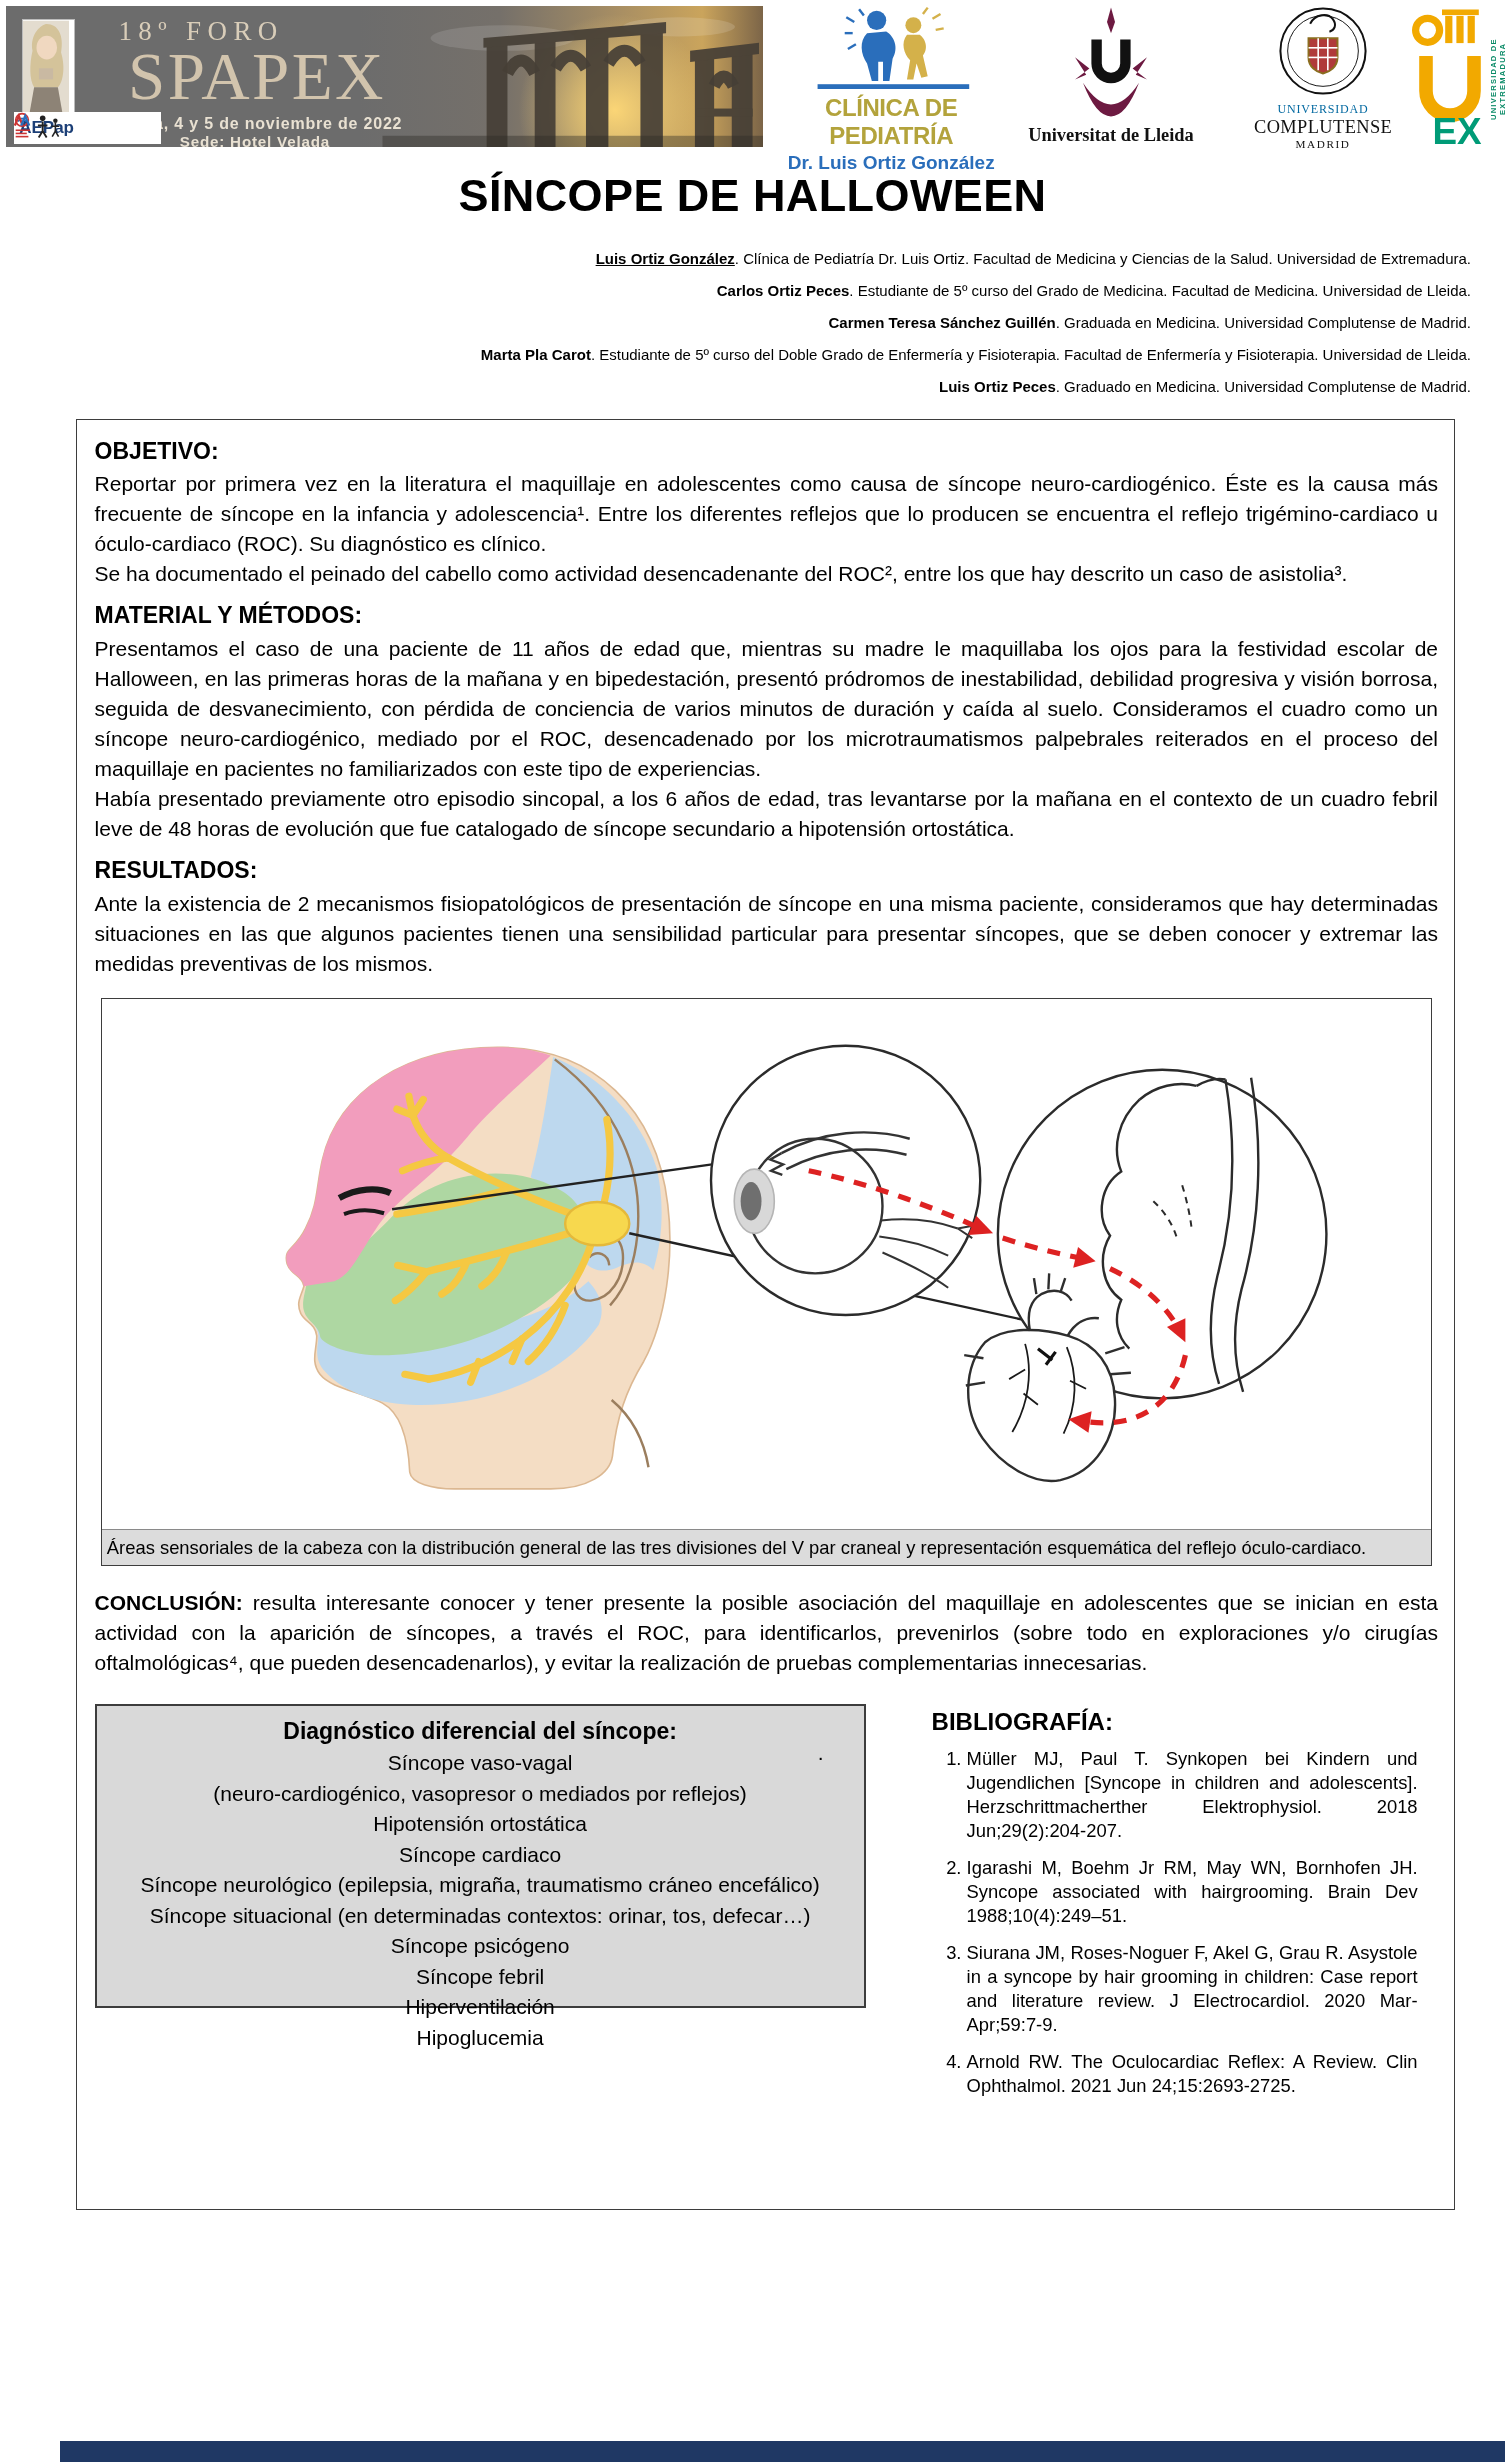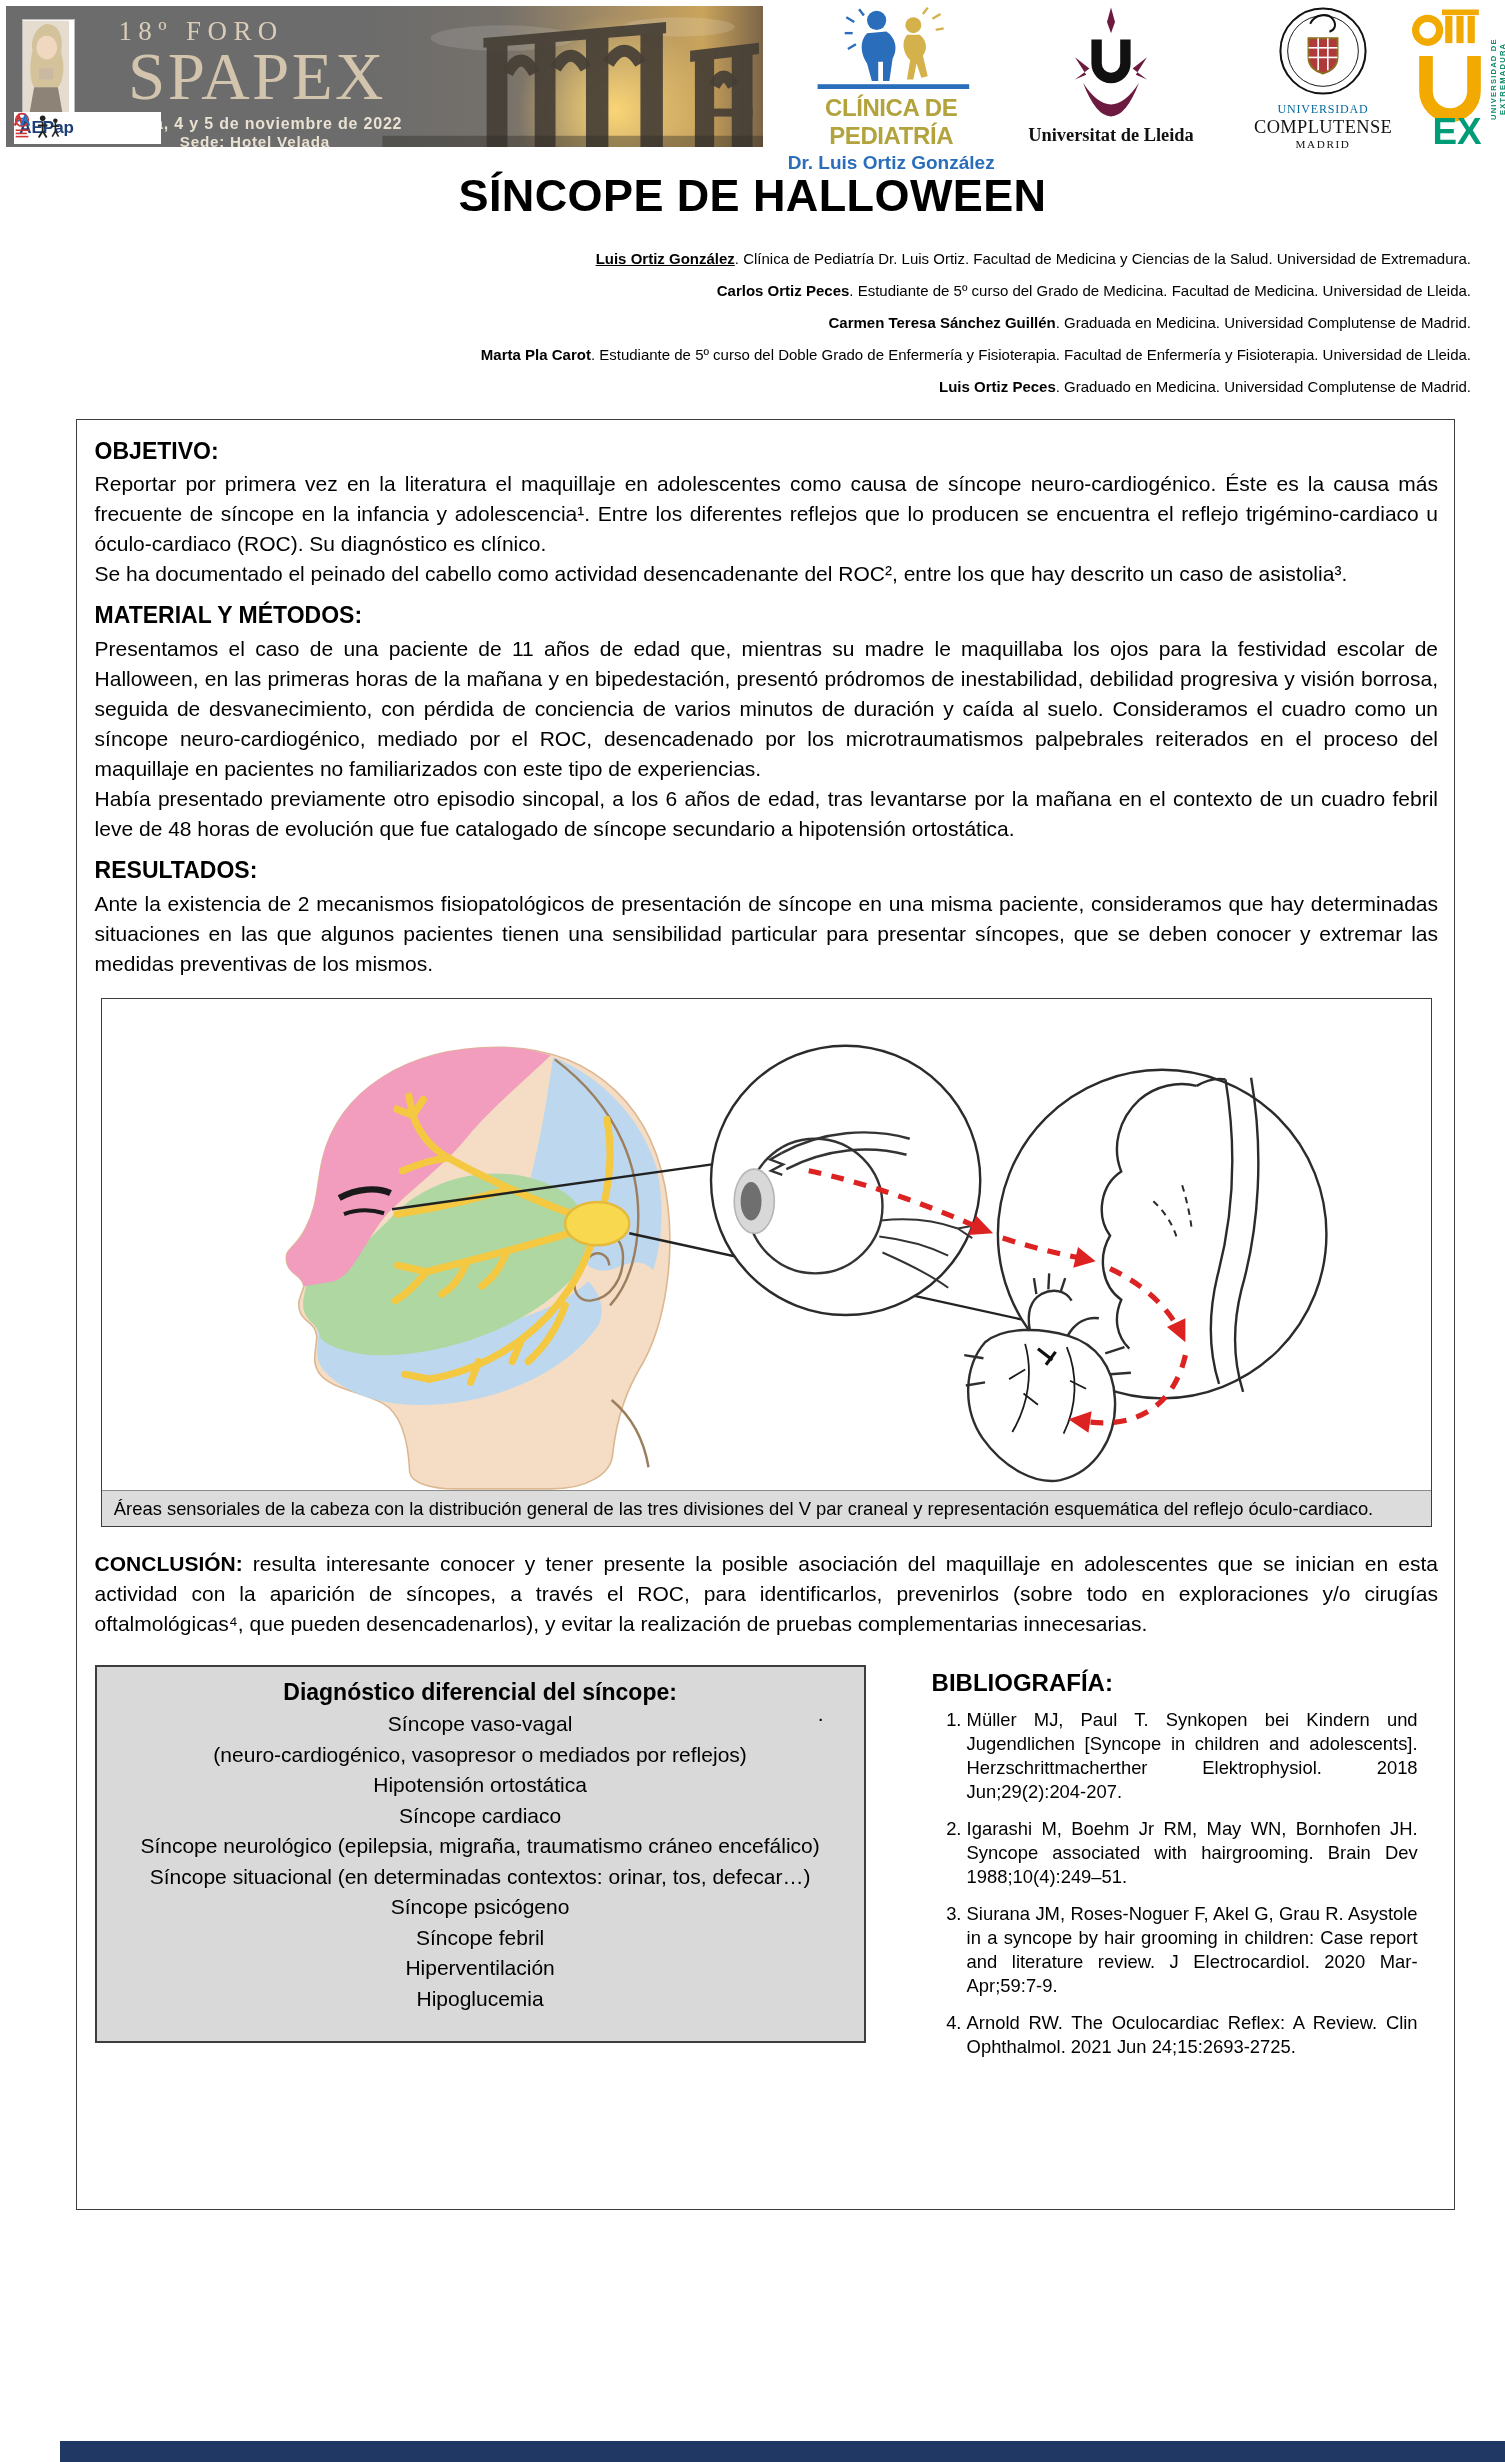--- a/index.html
+++ b/index.html
@@ -51,28 +51,28 @@
   
   .main-box{position:absolute;left:76px;top:419px;width:1379px;height:1791px;
             border:1.6px solid #3d3d3d;box-sizing:border-box;padding:16px 16px 0 17.6px;overflow:hidden;}
   .sec-h{font-size:23px;font-weight:bold;margin:13px 0 4.8px 0;}
   .sec-h.first{margin-top:1.6px;}
   .body-p{font-size:21px;line-height:30px;margin:0;text-align:justify;}
 
   .figure-box{margin:19px auto 0 auto;width:1331px;border:1.6px solid #3d3d3d;box-sizing:border-box;background:#fff;}
   .figure-box svg{display:block;}
   .fig-caption{height:35px;background:#dcdcdc;border-top:0.8px solid #8a8a8a;
-               font-size:18.4px;line-height:35px;padding-left:12px;color:#000;
-               white-space:nowrap;overflow:hidden;}
+               font-size:18.4px;line-height:35px;padding-left:5px;color:#000;
+               white-space:nowrap;overflow:hidden;margin-top:39px;}
 
   .conclusion{margin-top:22.4px;}
   .conclusion .label{font-weight:bold;}
 
   .bottom-row{margin-top:26px;display:flex;align-items:flex-start;}
-  .diff-box{position:relative;width:771px;height:378px;background:#d9d9d9;
+  .diff-box{position:relative;width:771px;height:304px;background:#d9d9d9;
             border:2.4px solid #3d3d3d;box-sizing:border-box;padding-top:8px;text-align:center;}
   .diff-title{font-size:23px;font-weight:bold;line-height:34px;}
   .diff-item{font-size:21px;line-height:30.5px;}
   .stray-dot{position:absolute;right:40px;top:35px;font-size:21px;}
   .biblio{margin-left:66px;width:486px;}
   .biblio-h{font-size:24px;font-weight:bold;margin:3.2px 0 11.2px 0;}
   .biblio ol{margin:0;padding-left:35px;}
   .biblio li{font-size:18.4px;line-height:24px;text-align:justify;margin-bottom:13px;}
 
   .footer-bar{position:absolute;left:60px;top:2441px;width:1445px;height:21px;background:#1f3864;}

